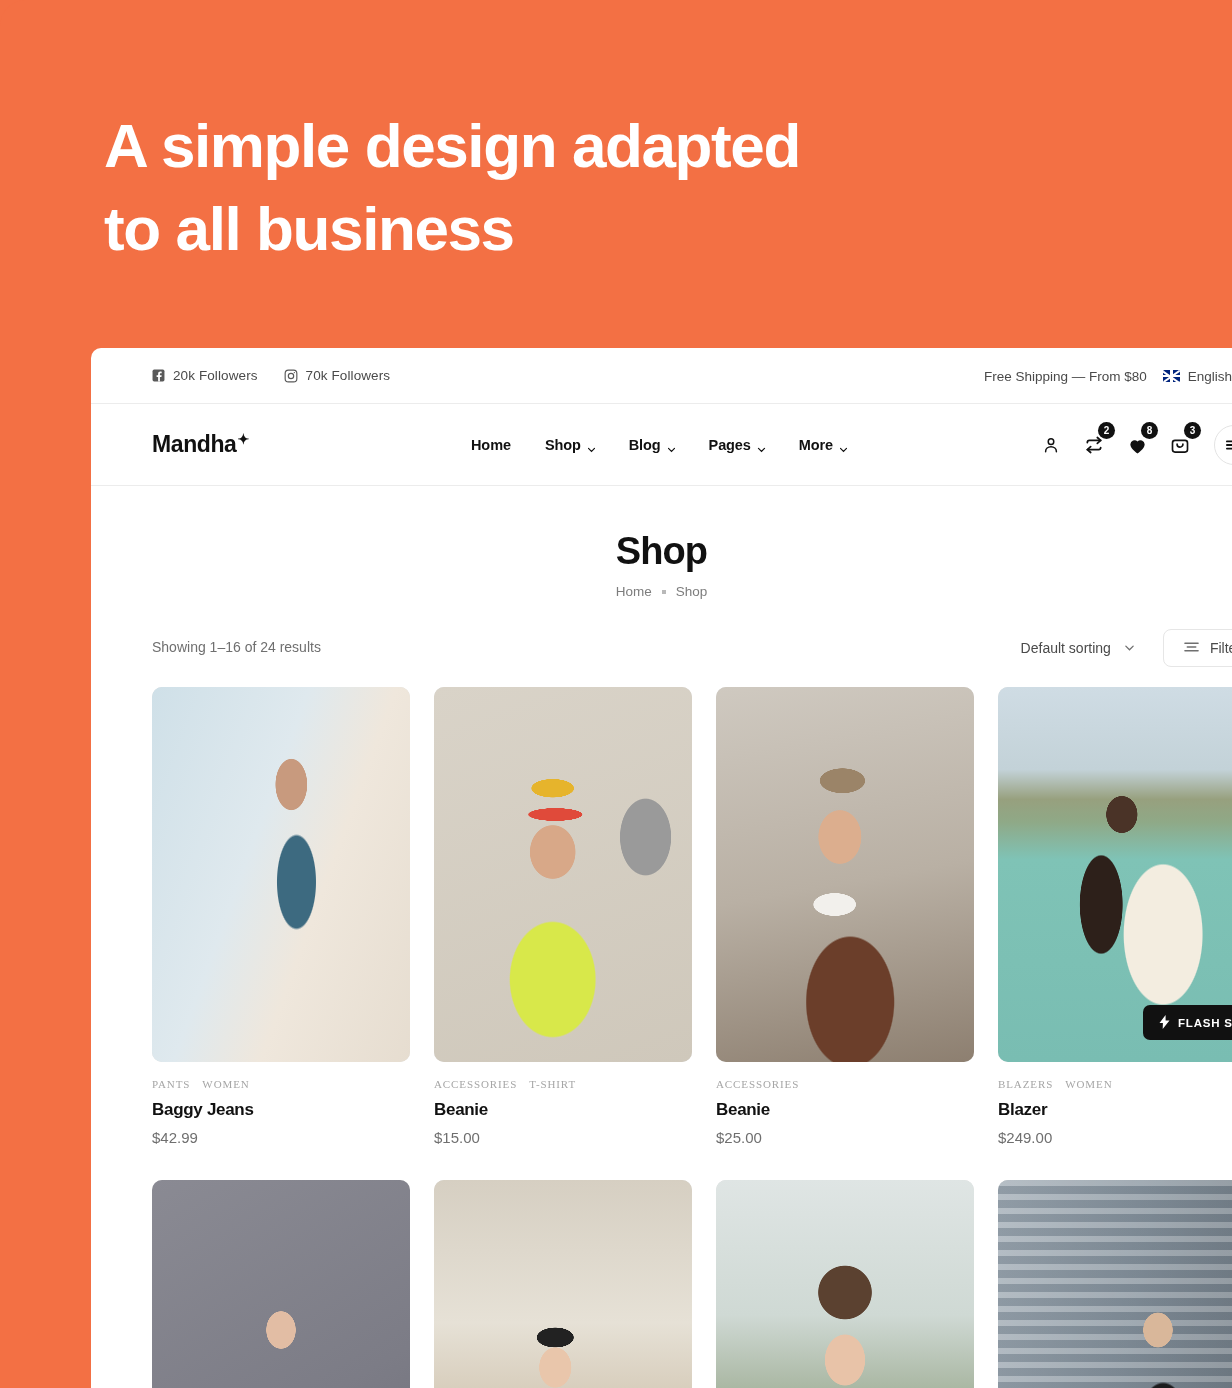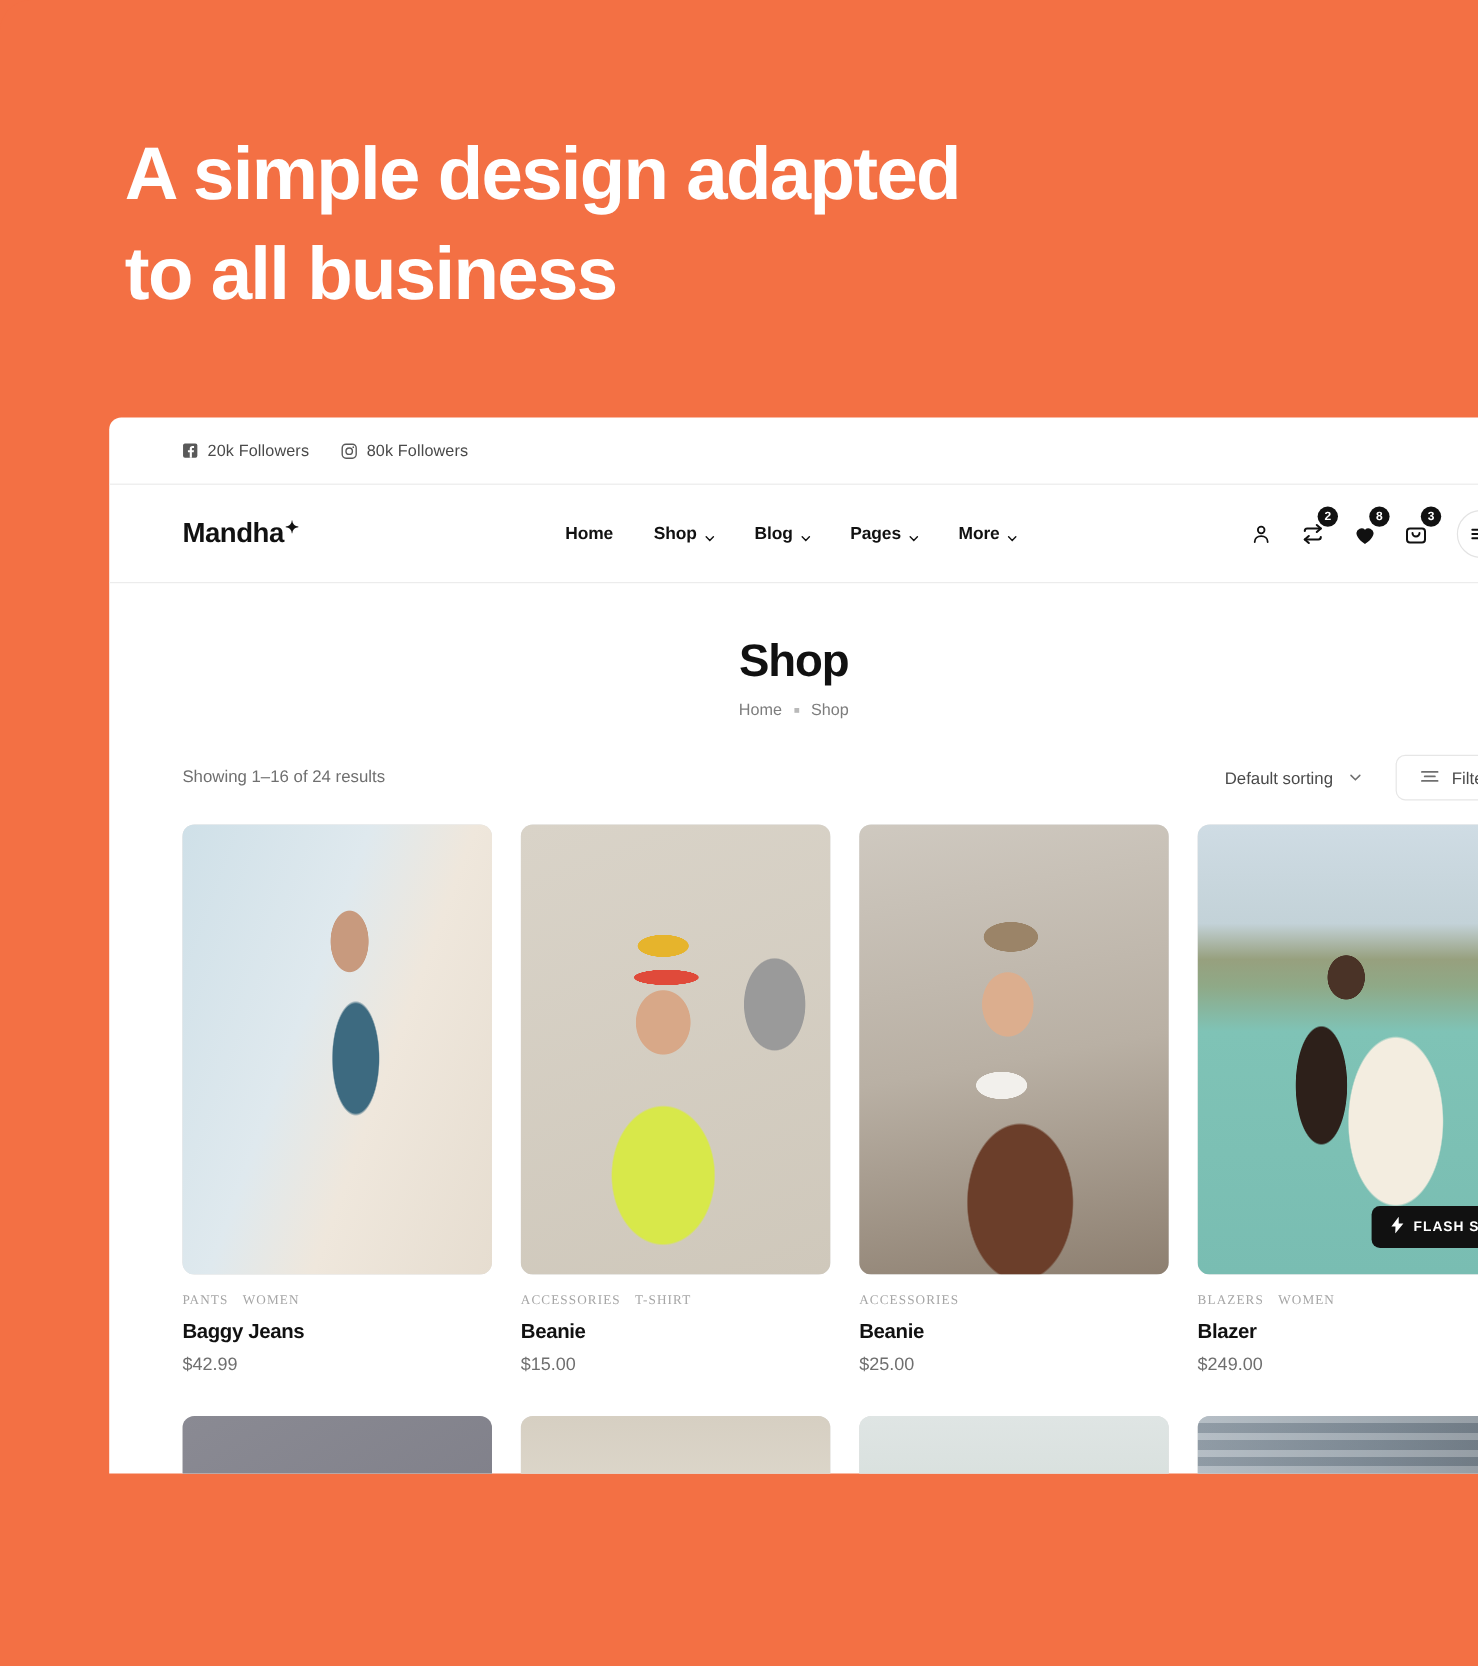--- a/index.html
+++ b/index.html
@@ -23,21 +23,21 @@
     font-size:62px;
     line-height:83px;
     font-weight:700;
     letter-spacing:-1.4px;
   }
   #hero-heading .line { display:block; }
 
   
   #site-panel {
     position:absolute; left:91px; top:348px;
-    width:1141px; height:880px;
+    width:1141px; height:1040px;
     background:#ffffff;
     border-top-left-radius:10px;
     overflow:hidden;
   }
 
   
   .topbar {
     height:56px; border-bottom:1px solid #ececec;
     display:flex; align-items:center;
     padding:0 0 0 61px;
@@ -258,25 +258,32 @@
         <span>20k Followers</span>
       </div>
       <div class="social-item">
         <span>
           <svg width="14" height="14" viewBox="0 0 24 24" fill="none" stroke="#595959" stroke-width="2">
               <rect x="2" y="2" width="20" height="20" rx="5.5"></rect>
               <circle cx="12" cy="12" r="4.6"></circle>
               <circle cx="17.8" cy="6.2" r="1.2" fill="#595959" stroke="none"></circle>
             </svg>
         </span>
-        <span>80k Followers</span>
-      </div>
-    </div>
-
-
+        <span>70k Followers</span>
+      </div>
+    </div>
+
+
+    <div class="topbar-right">
+      <span class="ship-note">Free Shipping — From $80</span>
+      <span class="lang">
+        <span class="flag"></span>
+        <span>English</span>
+      </span>
+    </div>
   </div>
 
   <div class="navbar">
     <div class="logo">
       <span>Mandha</span>
       <span class="spark">✦</span>
     </div>
 
     <nav class="mainmenu">
       <div class="menu-item">

